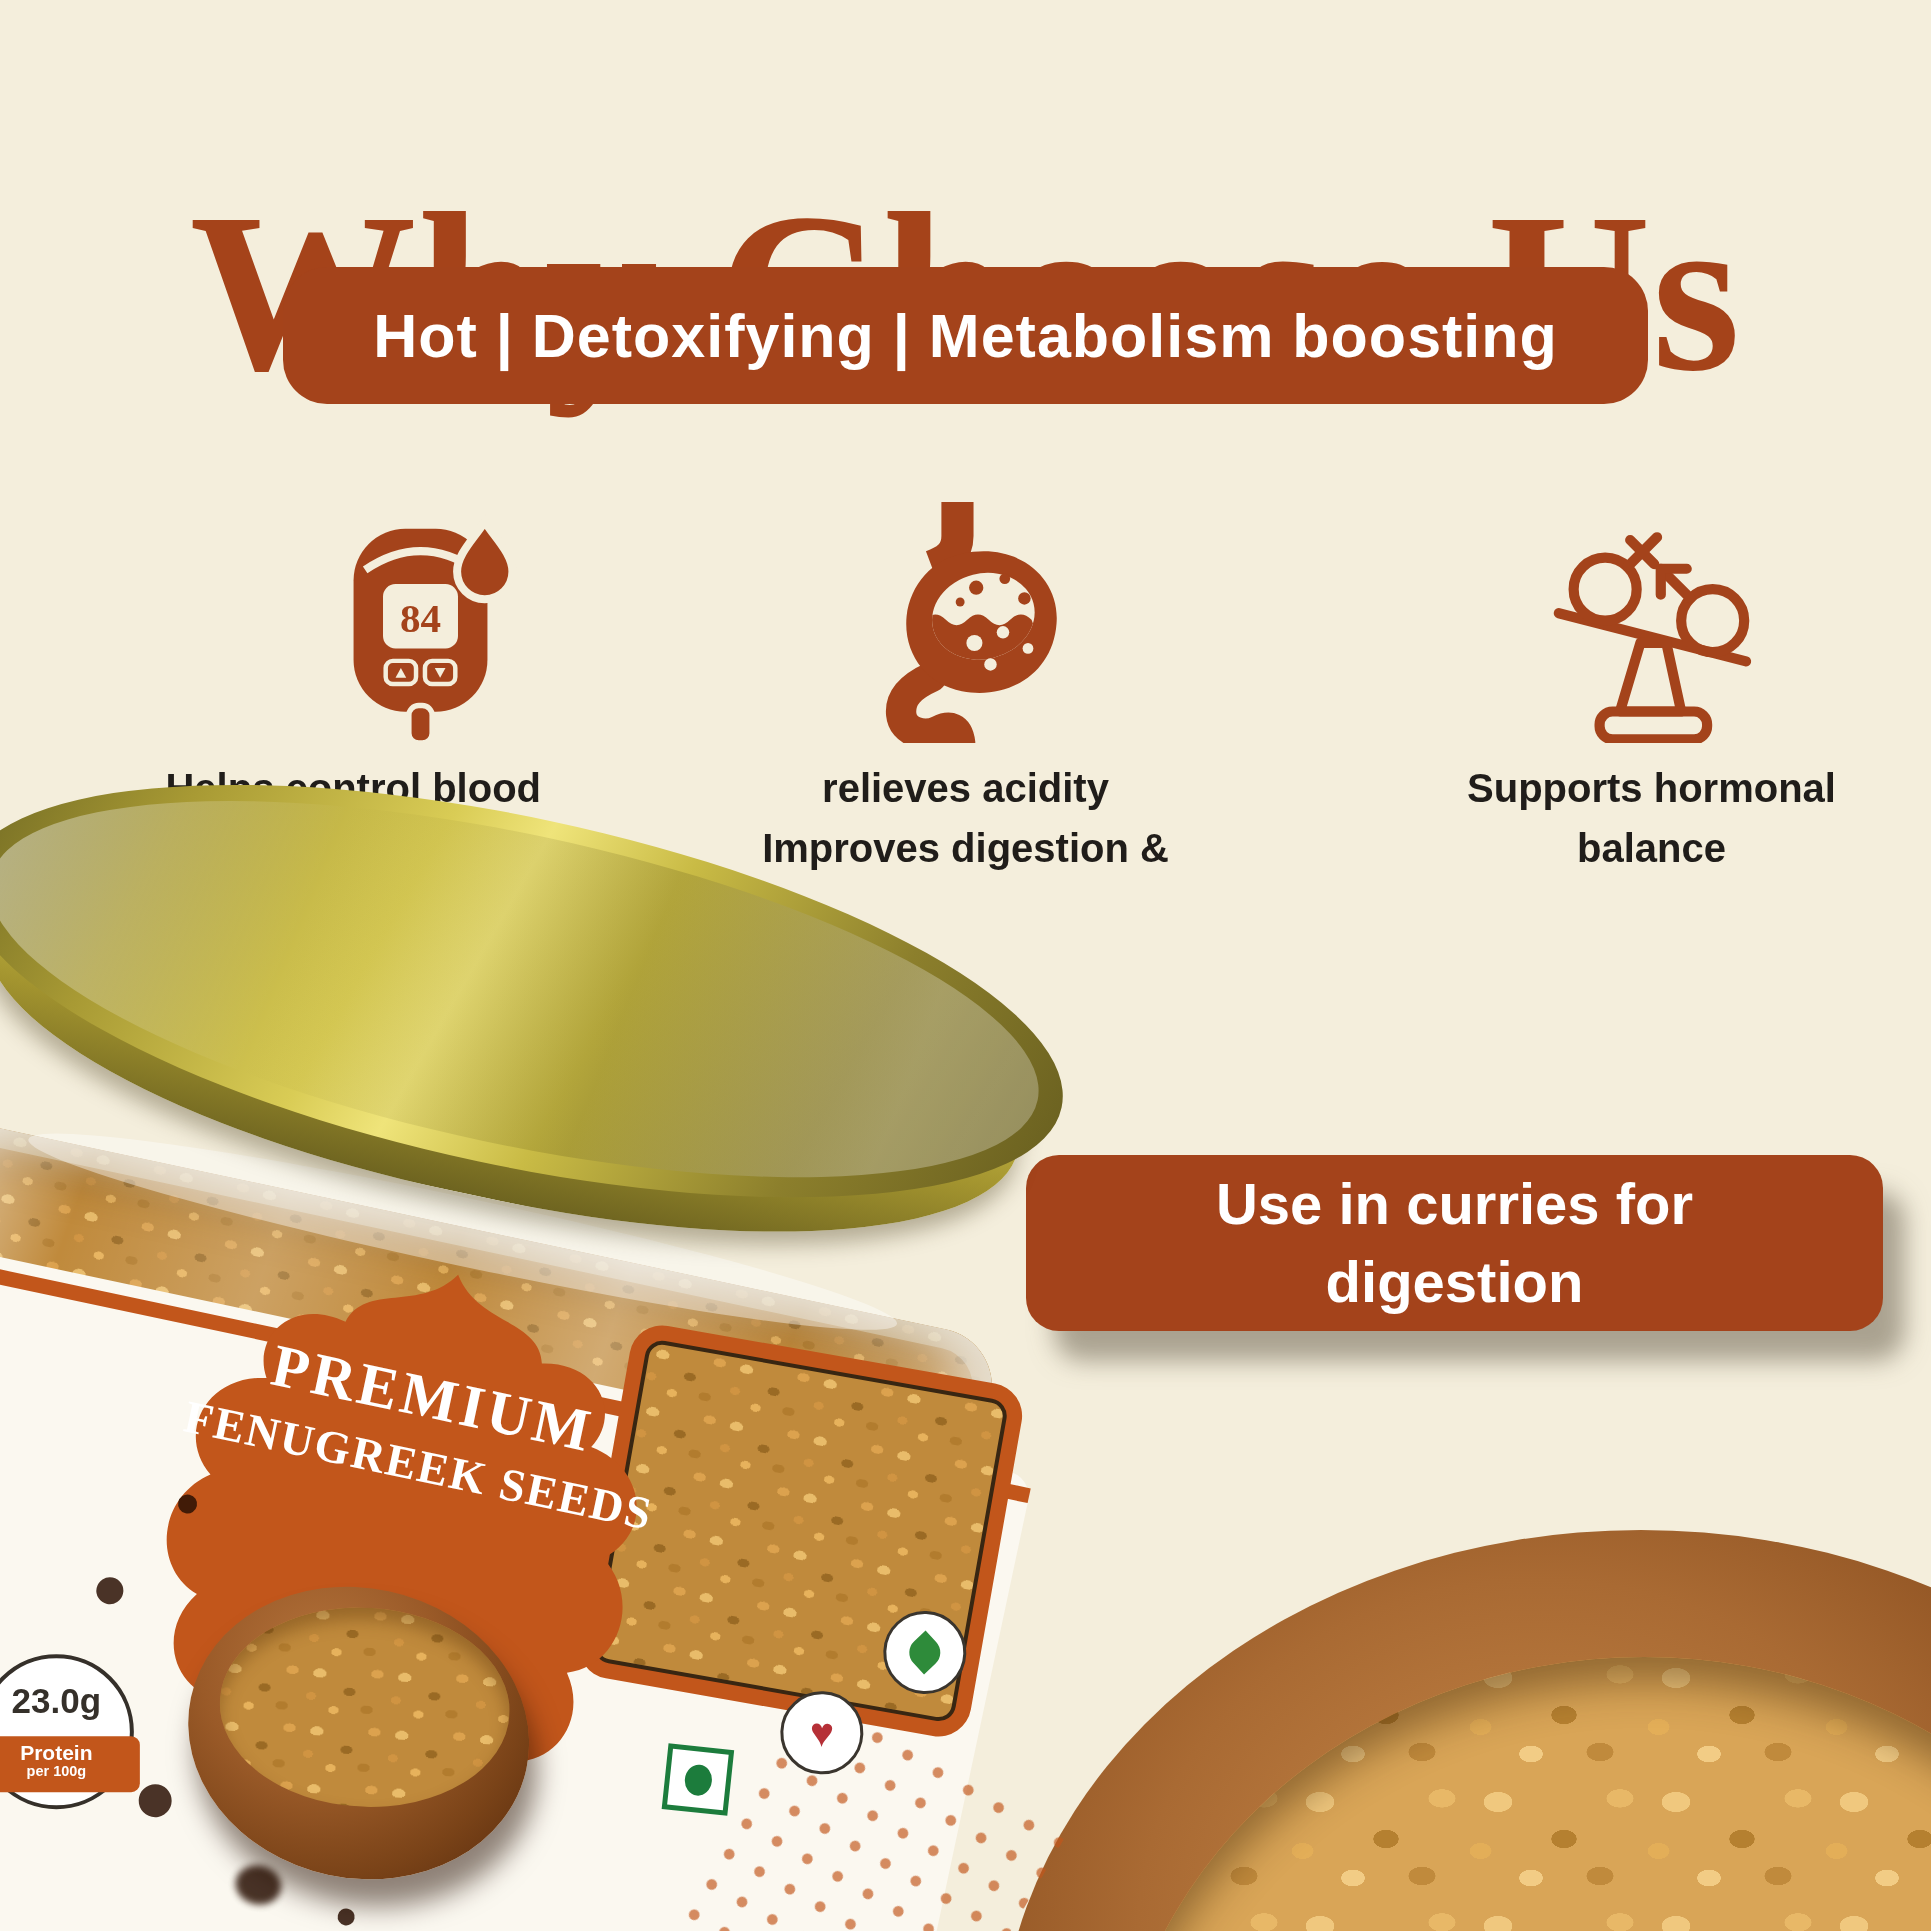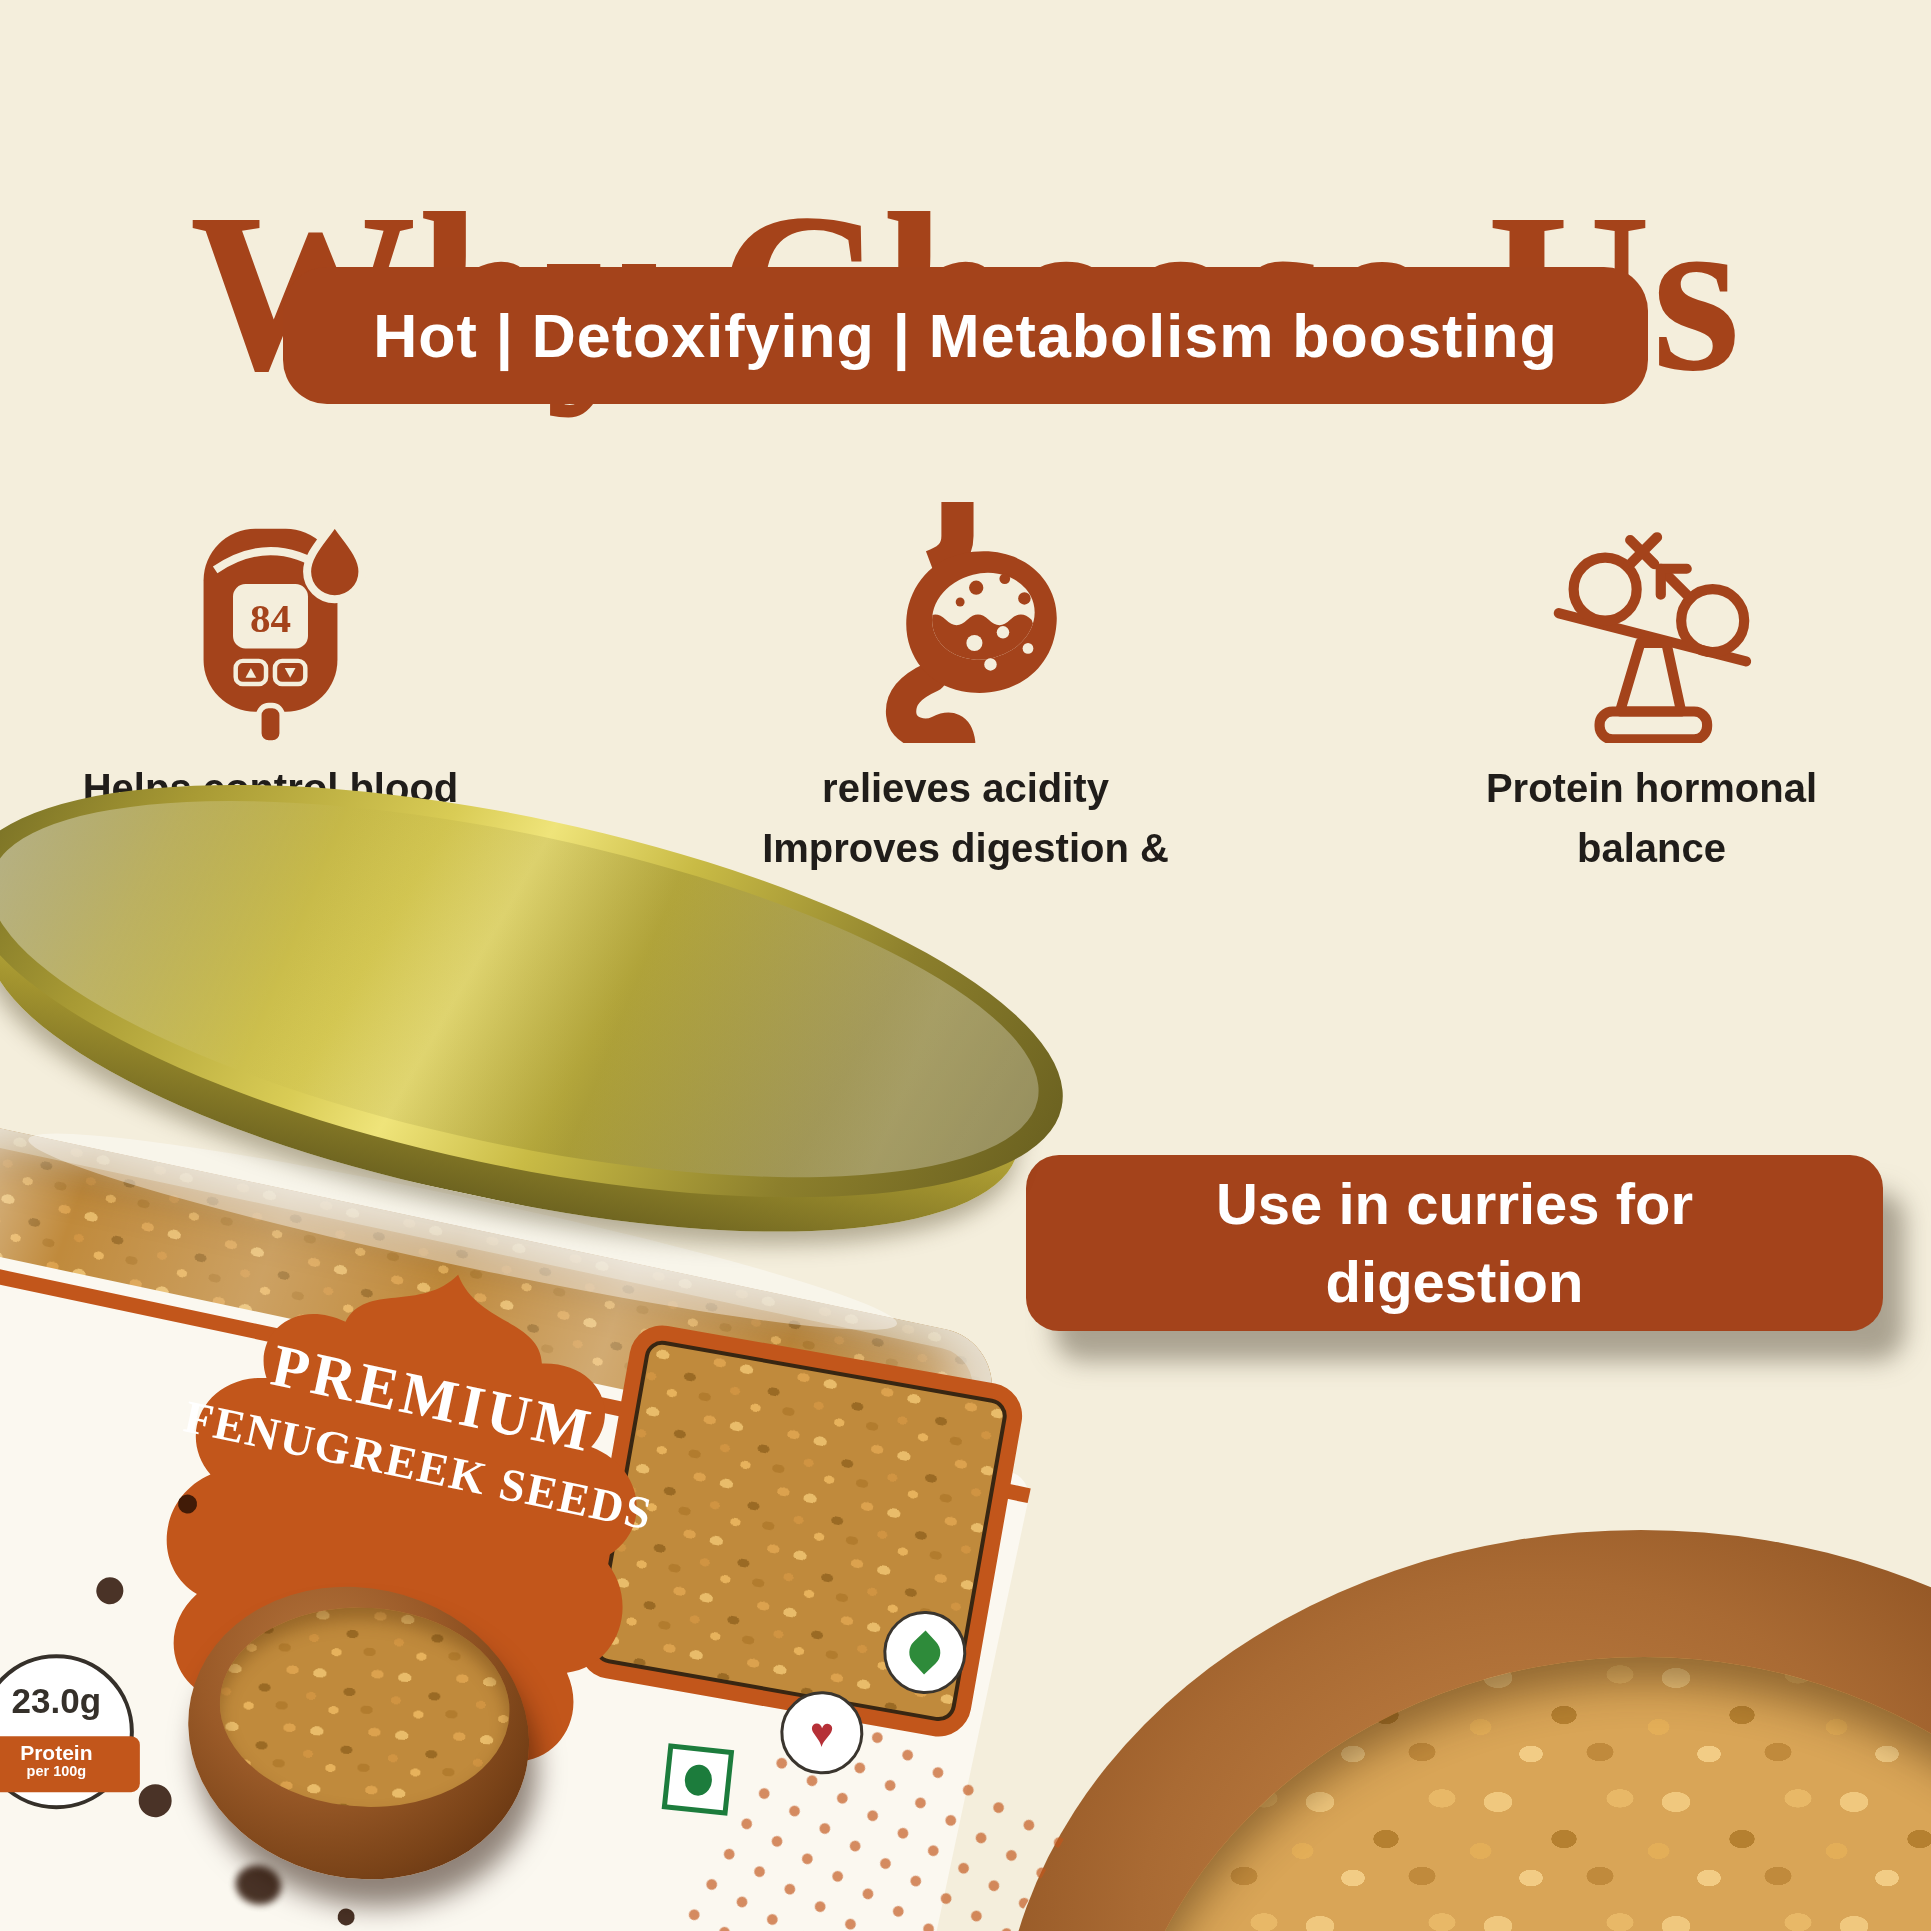--- a/index.html
+++ b/index.html
@@ -11,21 +11,21 @@
     font-family:"Liberation Serif",serif;font-weight:700;font-size:227px;line-height:1;
     color:#A5431A;letter-spacing:1px;}
 
   
   .tagline{position:absolute;left:283px;top:267px;width:1365px;height:137px;
     background:#A4431B;border-radius:44px;display:flex;align-items:center;justify-content:center;}
   .tagline span{color:#FFFFFF;font-size:61px;font-weight:700;letter-spacing:1px;}
 
   
   .feature{position:absolute;top:502px;width:541px;display:flex;flex-direction:column;align-items:center;}
-  .f1{left:0px;} .f2{left:695px;} .f3{left:1381px;}
+  .f1{left:0px;align-items:flex-end;} .f2{left:695px;} .f3{left:1381px;}
   .icon-box{width:241px;height:241px;display:flex;align-items:center;justify-content:center;}
   .caption{margin-top:15.4px;text-align:center;color:#201D1A;font-weight:700;font-size:40px;line-height:1.5;}
   .caption span{display:block;}
 
   
   .usage{position:absolute;left:1026px;top:1155px;width:857px;height:176px;z-index:20;
     background:#A4431B;border-radius:33px;display:flex;align-items:center;justify-content:center;
     box-shadow:25px 33px 25px -3.9px rgba(110,100,82,.55);}
   .usage span{color:#fff;font-weight:700;font-size:58px;line-height:1.35;text-align:center;width:734px;}
 
@@ -184,21 +184,21 @@
         <rect x="74" y="226" width="116" height="30" rx="14"></rect>
         <circle cx="80" cy="94" r="34"></circle>
         <line x1="104" y1="70" x2="136" y2="38"></line>
         <line x1="107" y1="41" x2="133" y2="67"></line>
         <circle cx="196" cy="128" r="34"></circle>
         <line x1="172" y1="104" x2="140" y2="72"></line>
         <polyline points="168,72 140,72 140,100"></polyline>
       </svg>
     </div>
     <div class="caption">
-      <span>Protein hormonal</span>
+      <span>Supports hormonal</span>
       <span>balance</span>
     </div>
   </div>
 
   <div class="usage">
     <span>Use in curries for digestion</span>
   </div>
 
   <div class="big-bowl">
     <div class="big-bowl-inner seed-fill-lg"></div>

